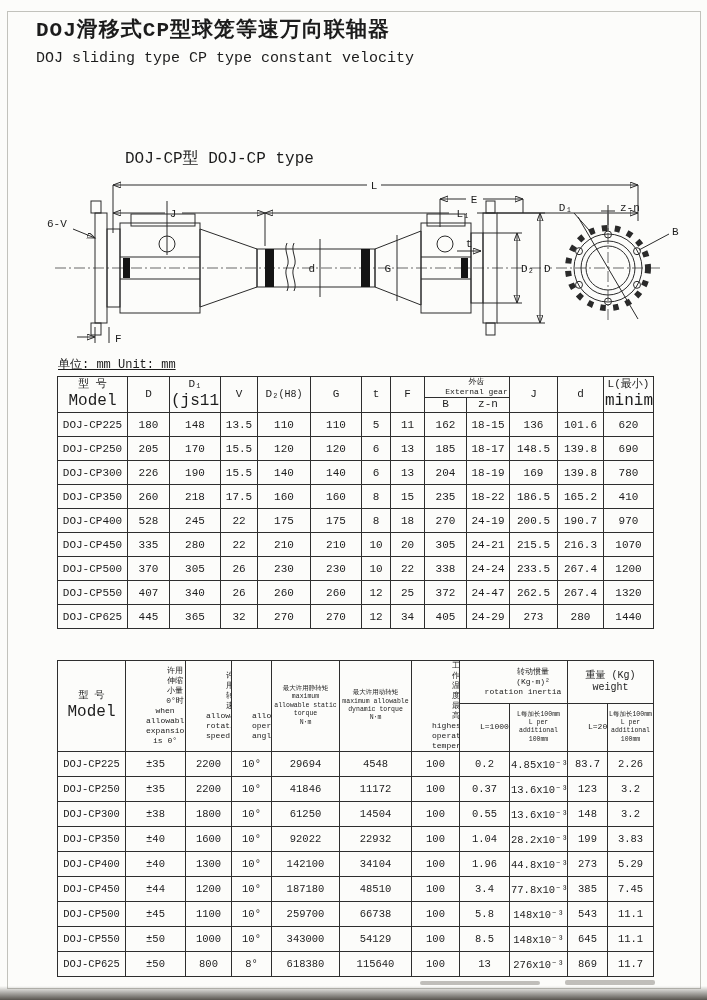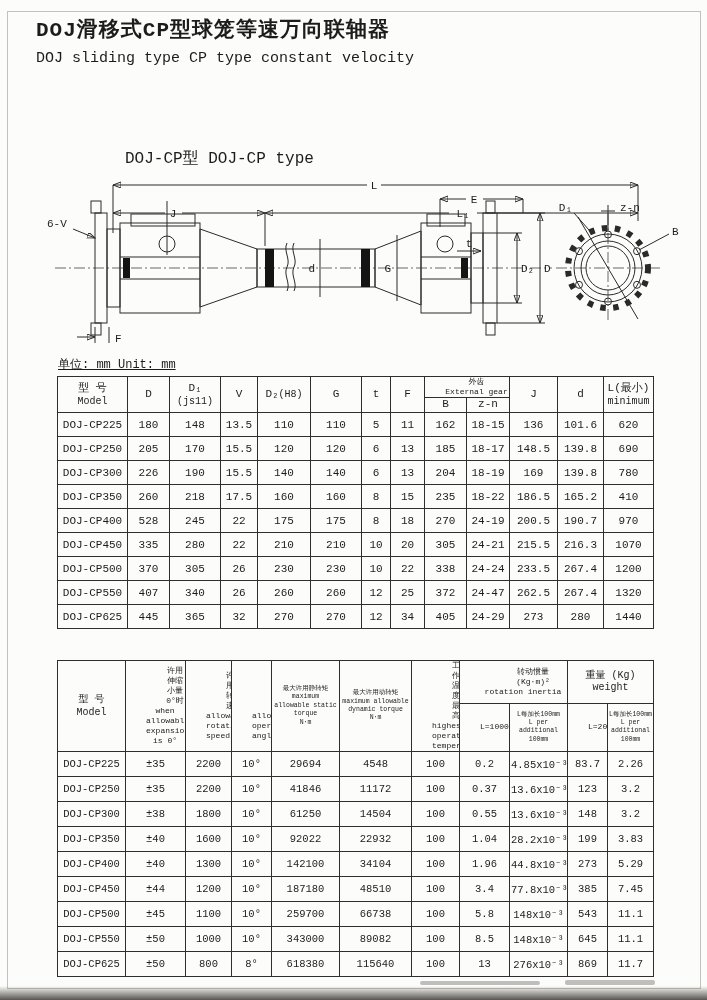--- a/index.html
+++ b/index.html
@@ -27,21 +27,21 @@
 
   table{border-collapse:collapse;table-layout:fixed;background:#fcfcfa;}
   th,td{border:1px solid #2e2e2e;text-align:center;vertical-align:middle;font-weight:normal;padding:0 1px;overflow:hidden;}
   .t1{position:absolute;left:57px;top:376px;width:596px;}
   .t1 td{height:23px;font-size:11px;}
   .t1 th{font-size:11px;line-height:1.25;}
   .t2{position:absolute;left:57px;top:660px;width:596px;}
   .t2 td{height:24px;font-size:10.5px;}
   .t2 th{font-size:10px;line-height:1.2;}
   .hz,.he{display:block;line-height:1.3;}
-  .he{font-size:10px;}
+  .he{font-size:16px;}
   .sm{font-size:8px !important;line-height:1.25 !important;padding-left:20px;}
   .tiny{font-size:6.5px !important;line-height:1.3 !important;}
   .sup-note{font-size:10px;}
 </style>
 </head>
 <body>
 
 <div class="page">
   <div class="scan-frame"></div>
 
@@ -551,21 +551,21 @@
           <td>148x10⁻³</td>
           <td>543</td>
           <td>11.1</td>
         </tr>
         <tr>
           <td>DOJ-CP550</td>
           <td>±50</td>
           <td>1000</td>
           <td>10°</td>
           <td>343000</td>
-          <td>89082</td>
+          <td>54129</td>
           <td>100</td>
           <td>8.5</td>
           <td>148x10⁻³</td>
           <td>645</td>
           <td>11.1</td>
         </tr>
         <tr>
           <td>DOJ-CP625</td>
           <td>±50</td>
           <td>800</td>

